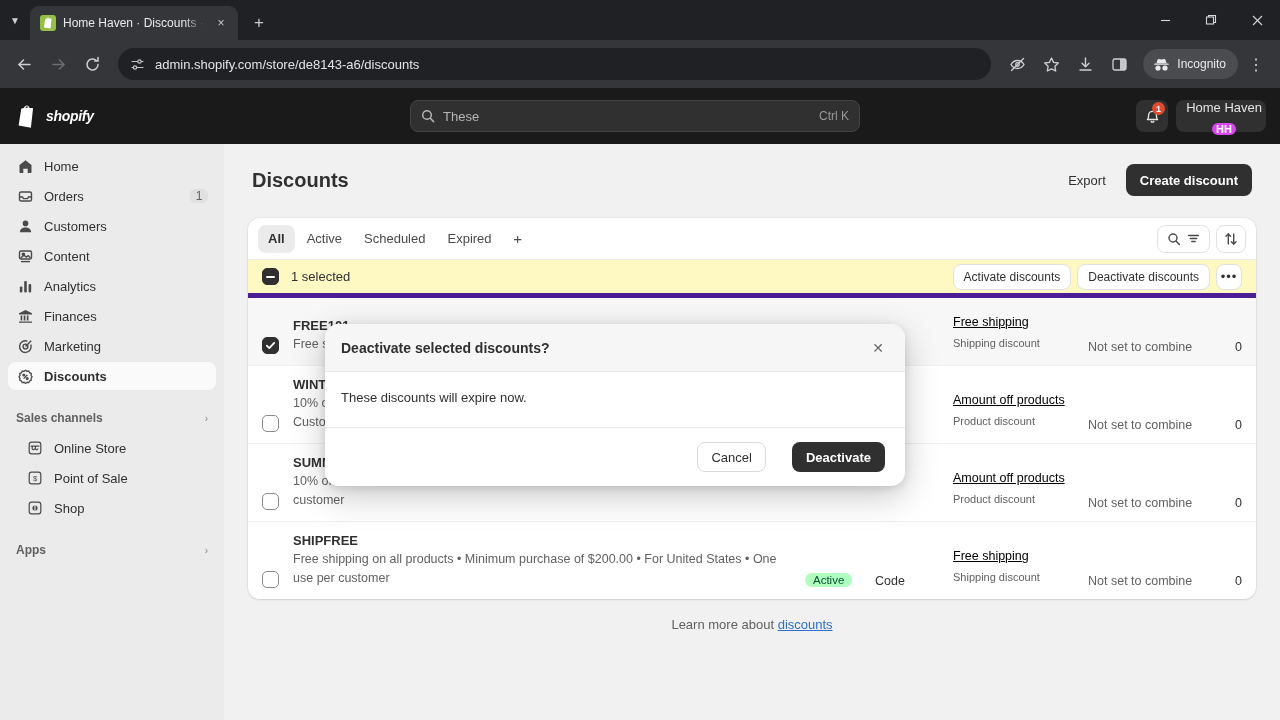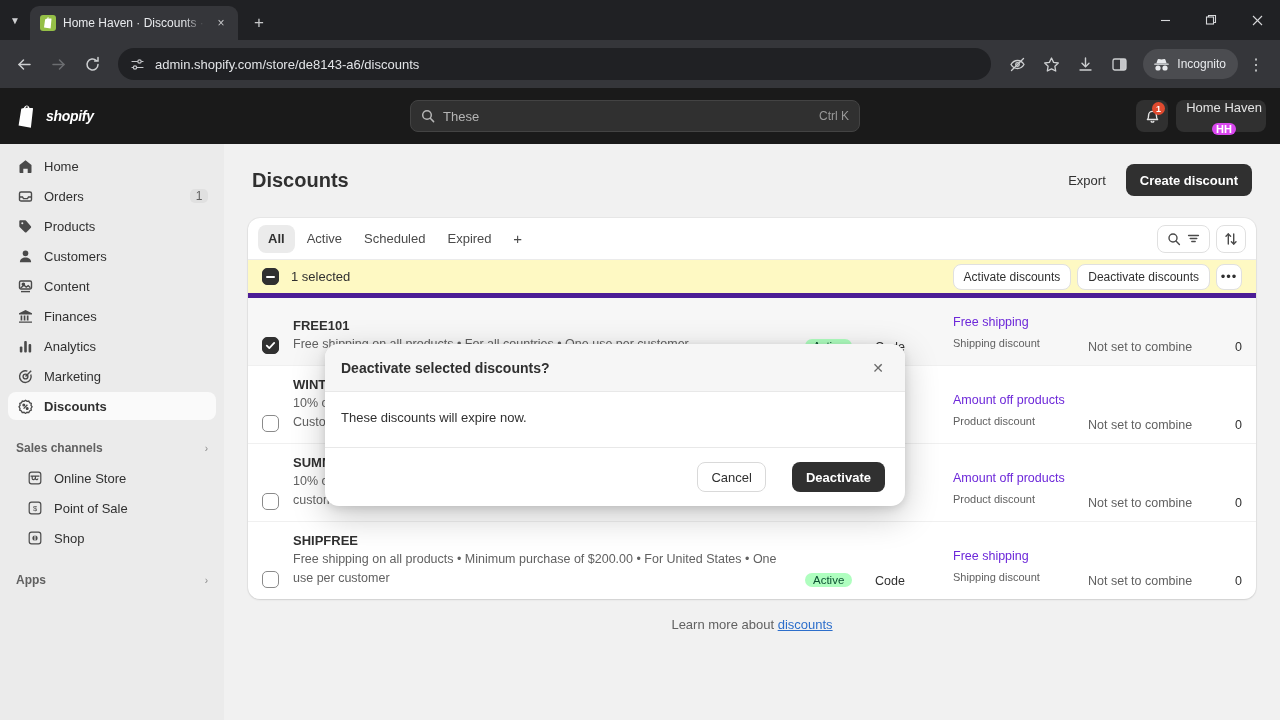--- a/index.html
+++ b/index.html
@@ -271,41 +271,41 @@
   .drow-desc { font-size: 12.5px; color: #616161; line-height: 19px; }
   .drow-status { width: 70px; flex-shrink: 0; padding-top: 10px; }
   .badge-active {
     display: inline-block; background: #affebf; color: #0c5132;
     font-size: 11.5px; padding: 1px 8px; border-radius: 8px; font-weight: 500;
   }
   .drow-method {
     width: 78px; flex-shrink: 0; font-size: 12.5px; color: #303030; padding-top: 11px;
   }
   .drow-type { width: 135px; flex-shrink: 0; padding-top: 3px; }
-  .type-main { font-size: 12.5px; color: #6d28d9; line-height: 21px; }
+  .type-main { font-size: 12.5px; color: #000000; line-height: 21px; text-decoration: underline; }
   .type-sub { font-size: 11px; color: #616161; line-height: 21px; }
   .drow-combine {
     width: 130px; flex-shrink: 0; font-size: 12.5px; color: #616161; padding-top: 11px;
   }
   .drow-used {
     width: 24px; flex-shrink: 0; font-size: 12.5px; color: #303030;
     text-align: right; padding-top: 11px;
   }
 
   .learn-more {
     text-align: center; font-size: 13px; color: #616161; margin-top: 18px;
   }
   .learn-link { color: #2c6ecb; text-decoration: underline; }
 
   
   .modal {
     position: absolute; left: 101px; top: 180px; width: 580px;
     background: #fff; border-radius: 14px;
     box-shadow: 0 10px 34px rgba(0,0,0,0.22), 0 2px 8px rgba(0,0,0,0.12);
-    overflow: hidden; z-index: 50; margin-top: 20px;
+    overflow: hidden; z-index: 50;
   }
   .modal-head {
     height: 48px; background: #f6f6f6; border-bottom: 1px solid #e8e8e8;
     display: flex; align-items: center; justify-content: space-between;
     padding: 0 14px 0 16px;
   }
   .modal-title { font-size: 14px; font-weight: 600; color: #303030; }
   .modal-close {
     width: 26px; height: 26px; border-radius: 7px;
     display: flex; align-items: center; justify-content: center;
@@ -489,62 +489,54 @@
             <rect x="1.5" y="3" width="12" height="9" rx="1.6"></rect>
             <path d="M1.5 8h3l1 1.6h4L10.5 8h3"></path>
           </svg>
       </span>
       <span class="nav-label">Orders</span>
       <span class="nav-count">1</span>
     </div>
     <div class="nav-item">
       <span class="nav-icon">
         <svg width="15" height="15" viewBox="0 0 15 15" fill="currentColor">
-            <path d="M7.1 1.3H2.4c-.6 0-1.1.5-1.1 1.1v4.7c0 .3.1.6.3.8l5.3 5.3c.4.4 1.1.4 1.6 0l4.4-4.4c.4-.4.4-1.1 0-1.6L7.9 1.6a1.1 1.1 0 0 0-.8-.3zM4.3 5.3a1 1 0 1 1 0-2 1 1 0 0 1 0 2z"></path>
-          </svg>
-      </span>
-      <span class="nav-label">Products</span>
-    </div>
-    <div class="nav-item">
-      <span class="nav-icon">
-        <svg width="15" height="15" viewBox="0 0 15 15" fill="currentColor">
             <circle cx="7.5" cy="4.4" r="2.8"></circle>
             <path d="M1.9 13.2c0-3.1 2.5-4.7 5.6-4.7s5.6 1.6 5.6 4.7z"></path>
           </svg>
       </span>
       <span class="nav-label">Customers</span>
     </div>
     <div class="nav-item">
       <span class="nav-icon">
         <svg width="15" height="15" viewBox="0 0 15 15" fill="none" stroke="currentColor" stroke-width="1.4">
             <rect x="1.5" y="2" width="12" height="8" rx="1.4"></rect>
             <circle cx="5.4" cy="5.2" r="1.1" fill="currentColor"></circle>
             <path d="M2.6 9 6 6.2l2.2 1.9 2-1.5 2.2 2.1"></path>
             <line x1="3" y1="12.6" x2="12" y2="12.6"></line>
           </svg>
       </span>
       <span class="nav-label">Content</span>
     </div>
     <div class="nav-item">
       <span class="nav-icon">
         <svg width="15" height="15" viewBox="0 0 15 15" fill="currentColor">
-            <path d="M7.5 1 1 4.3v1.1h13V4.3zM2.6 6.4v5h1.7v-5zm3.1 0v5h1.7v-5zm3.1 0v5h1.7v-5zM1 12.4v1.3h13v-1.3z"></path>
-          </svg>
-      </span>
-      <span class="nav-label">Finances</span>
-    </div>
-    <div class="nav-item">
-      <span class="nav-icon">
-        <svg width="15" height="15" viewBox="0 0 15 15" fill="currentColor">
             <rect x="1.8" y="7.5" width="2.6" height="6" rx="1"></rect>
             <rect x="6.2" y="2" width="2.6" height="11.5" rx="1"></rect>
             <rect x="10.6" y="5" width="2.6" height="8.5" rx="1"></rect>
           </svg>
       </span>
       <span class="nav-label">Analytics</span>
+    </div>
+    <div class="nav-item">
+      <span class="nav-icon">
+        <svg width="15" height="15" viewBox="0 0 15 15" fill="currentColor">
+            <path d="M7.5 1 1 4.3v1.1h13V4.3zM2.6 6.4v5h1.7v-5zm3.1 0v5h1.7v-5zm3.1 0v5h1.7v-5zM1 12.4v1.3h13v-1.3z"></path>
+          </svg>
+      </span>
+      <span class="nav-label">Finances</span>
     </div>
     <div class="nav-item">
       <span class="nav-icon">
         <svg width="15" height="15" viewBox="0 0 15 15" fill="none" stroke="currentColor" stroke-width="1.4">
             <path d="M12.8 5.6A5.8 5.8 0 1 1 9.4 2.2"></path>
             <circle cx="7.5" cy="7.5" r="2.4"></circle>
             <line x1="7.5" y1="7.5" x2="13.2" y2="1.8"></line>
           </svg>
       </span>
       <span class="nav-label">Marketing</span>

